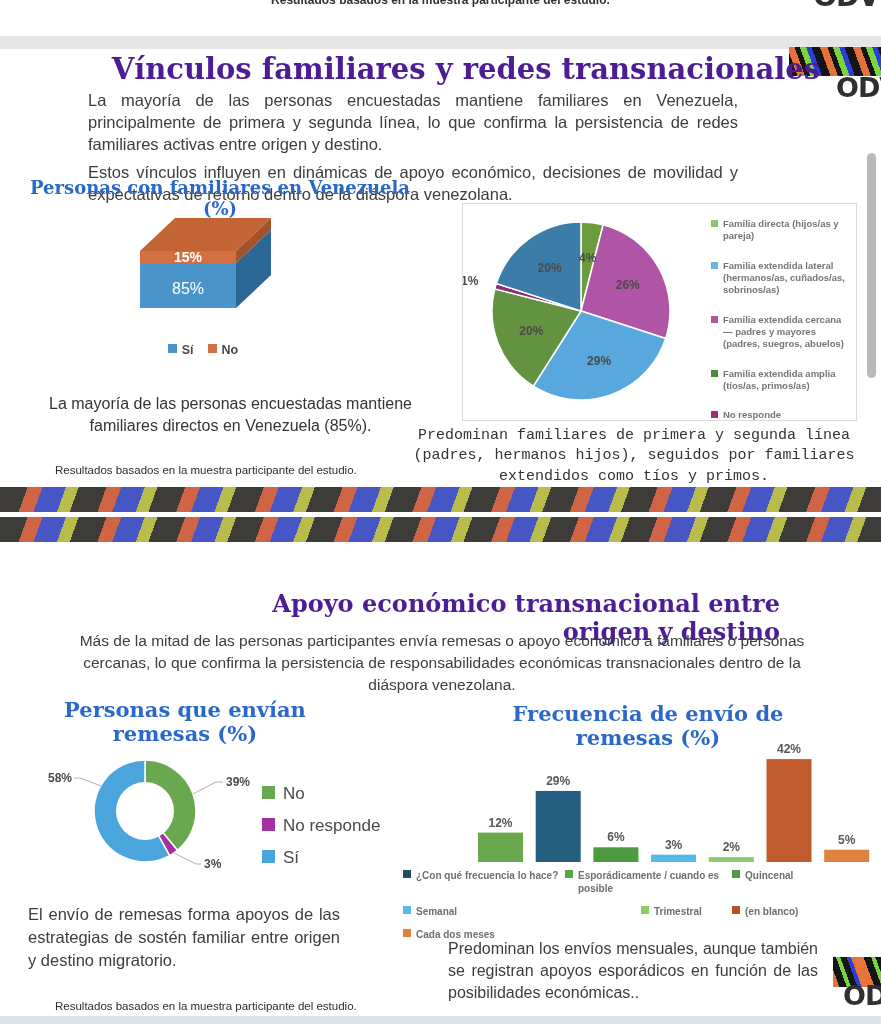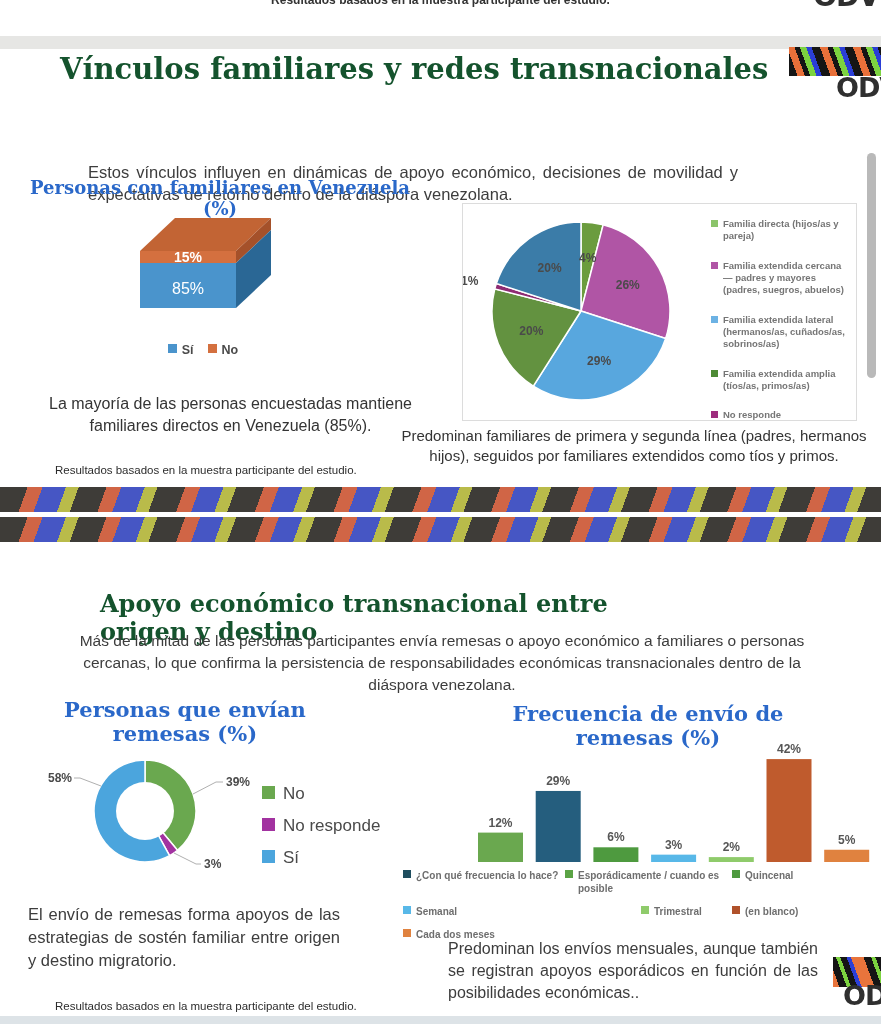--- a/index.html
+++ b/index.html
@@ -1,20 +1,20 @@
 <!DOCTYPE html>
 <html><head>
 <meta charset="utf-8">
 <style>
   html,body{margin:0;padding:0;background:#ffffff;}
   #page{position:relative;width:881px;height:1024px;overflow:hidden;background:#fff;
         font-family:"Liberation Sans",sans-serif;}
   .abs{position:absolute;}
-  .sec-title{font-family:"DejaVu Serif",serif;font-weight:bold;color:#14532d;
-             text-align:left;white-space:pre-line;}
+  .sec-title{font-family:"DejaVu Serif",serif;font-weight:bold;color:#4c1d95;
+             text-align:right;white-space:pre-line;}
   .chart-title{font-family:"DejaVu Serif",serif;font-weight:bold;color:#2a68c9;
                text-align:center;white-space:pre-line;}
   .para{color:#3d3d3d;text-align:justify;line-height:1.32;}
   .caption{color:#343434;text-align:center;line-height:1.35;}
   .footnote{color:#2c2c2c;font-size:11.5px;}
   .lg-item{display:flex;align-items:flex-start;line-height:1.3;}
   .sq{flex:0 0 auto;display:inline-block;}
   #cube-legend{display:flex;gap:14px;justify-content:center;font-size:12.5px;color:#4a4a4a;font-weight:bold;}
   #cube-legend .sq{width:9px;height:9px;margin:2px 5px 0 0;}
   #pie-legend{display:flex;flex-direction:column;gap:17px;font-size:9.5px;color:#757575;font-weight:bold;}
@@ -43,20 +43,21 @@
   <div class="abs" style="left:0;right:0;top:-7px;text-align:center;font-size:12px;font-weight:bold;color:#333;">Resultados basados en la muestra participante del estudio.</div>
   <div class="abs odv" style="right:2px;top:-20px;font-size:28px;">ODV</div>
 
   <div class="abs" style="left:0;right:0;top:36px;height:13px;background:#e6e6e4;"></div>
 
   <div class="abs logo-stripes-top" style="left:789px;top:47px;width:92px;height:29px;"></div>
   <div class="abs odv" style="left:836px;top:72px;font-size:27px;">ODV</div>
 
   <div class="abs sec-title" style="left:60px;width:760px;top:52px;font-size:29px;">Vínculos familiares y redes transnacionales</div>
 
+  <div class="abs para" style="left:88px;width:650px;top:90px;font-size:16.5px;">La mayoría de las personas encuestadas mantiene familiares en Venezuela, principalmente de primera y segunda línea, lo que confirma la persistencia de redes familiares activas entre origen y destino.</div>
   <div class="abs para" style="left:88px;width:650px;top:162px;font-size:16.5px;">Estos vínculos influyen en dinámicas de apoyo económico, decisiones de movilidad y expectativas de retorno dentro de la diáspora venezolana.</div>
 
   <div class="abs chart-title" style="left:20px;width:400px;top:177px;font-size:18px;">Personas con familiares en Venezuela (%)</div>
 
   <svg class="abs" style="left:118px;top:208px;" width="170" height="140">
     <polygon points="22,43 118,43 153,10 57,10" fill="#c26434"></polygon>
     <polygon points="118,43 153,10 153,22 118,55" fill="#a5512a"></polygon>
     <polygon points="118,55 153,22 153,67 118,100" fill="#2a6795"></polygon>
     <rect x="22" y="43" width="96" height="12" fill="#d4703f"></rect>
     <rect x="22" y="55" width="96" height="45" fill="#4a94cc"></rect>
@@ -88,40 +89,40 @@
         <text x="68.34993565356737" y="130.6578511133618" text-anchor="middle" class="pie-lbl">20%</text>
         <text x="15.44063436970248" y="81.20374987501032" text-anchor="end" class="pie-lbl">1%</text>
         <text x="86.61226752758192" y="67.79849250037782" text-anchor="middle" class="pie-lbl">20%</text>
       </svg>
     <div id="pie-legend" style="position:absolute;left:248px;top:14px;width:138px;">
         <div class="lg-item">
           <span class="sq" style="background: rgb(139, 196, 106);"></span>
           <span>Familia directa (hijos/as y pareja)</span>
         </div>
         <div class="lg-item">
+          <span class="sq" style="background: rgb(108, 178, 228);"></span>
+          <span>Familia extendida lateral (hermanos/as, cuñados/as, sobrinos/as)</span>
+        </div>
+        <div class="lg-item">
           <span class="sq" style="background: rgb(176, 85, 165);"></span>
           <span>Familia extendida cercana — padres y mayores (padres, suegros, abuelos)</span>
         </div>
         <div class="lg-item">
-          <span class="sq" style="background: rgb(108, 178, 228);"></span>
-          <span>Familia extendida lateral (hermanos/as, cuñados/as, sobrinos/as)</span>
-        </div>
-        <div class="lg-item">
           <span class="sq" style="background: rgb(77, 138, 53);"></span>
           <span>Familia extendida amplia (tíos/as, primos/as)</span>
         </div>
         <div class="lg-item">
           <span class="sq" style="background: rgb(158, 45, 126);"></span>
           <span>No responde</span>
         </div>
       </div>
   </div>
 
   <div class="abs caption" style="left:18px;width:425px;top:393px;font-size:16px;">La mayoría de las personas encuestadas mantiene familiares directos en Venezuela (85%).</div>
-  <div class="abs caption" style="left:390px;width:488px;top:426px;font-size:15px;">Predominan familiares de primera y segunda línea (padres, hermanos hijos), seguidos por familiares extendidos como tíos y primos.</div>
+  <div class="abs caption" style="left:390px;width:488px;top:426px;font-size:15px;font-family:Liberation Mono, monospace;">Predominan familiares de primera y segunda línea (padres, hermanos hijos), seguidos por familiares extendidos como tíos y primos.</div>
   <div class="abs footnote" style="left:55px;top:464px;">Resultados basados en la muestra participante del estudio.</div>
 
   <div class="abs" style="left:867px;top:153px;width:9px;height:225px;background:#b9b9b9;border-radius:5px;"></div>
 
   <div class="abs stripes-divider" style="left:0;right:0;top:487px;height:25px;"></div>
   <div class="abs stripes-divider" style="left:0;right:0;top:517px;height:25px;"></div>
 
   <div class="abs sec-title" style="left:100px;width:680px;top:552px;font-size:24px;line-height:1.18;margin-top:38px;">Apoyo económico transnacional entre
 origen y destino</div>
 

